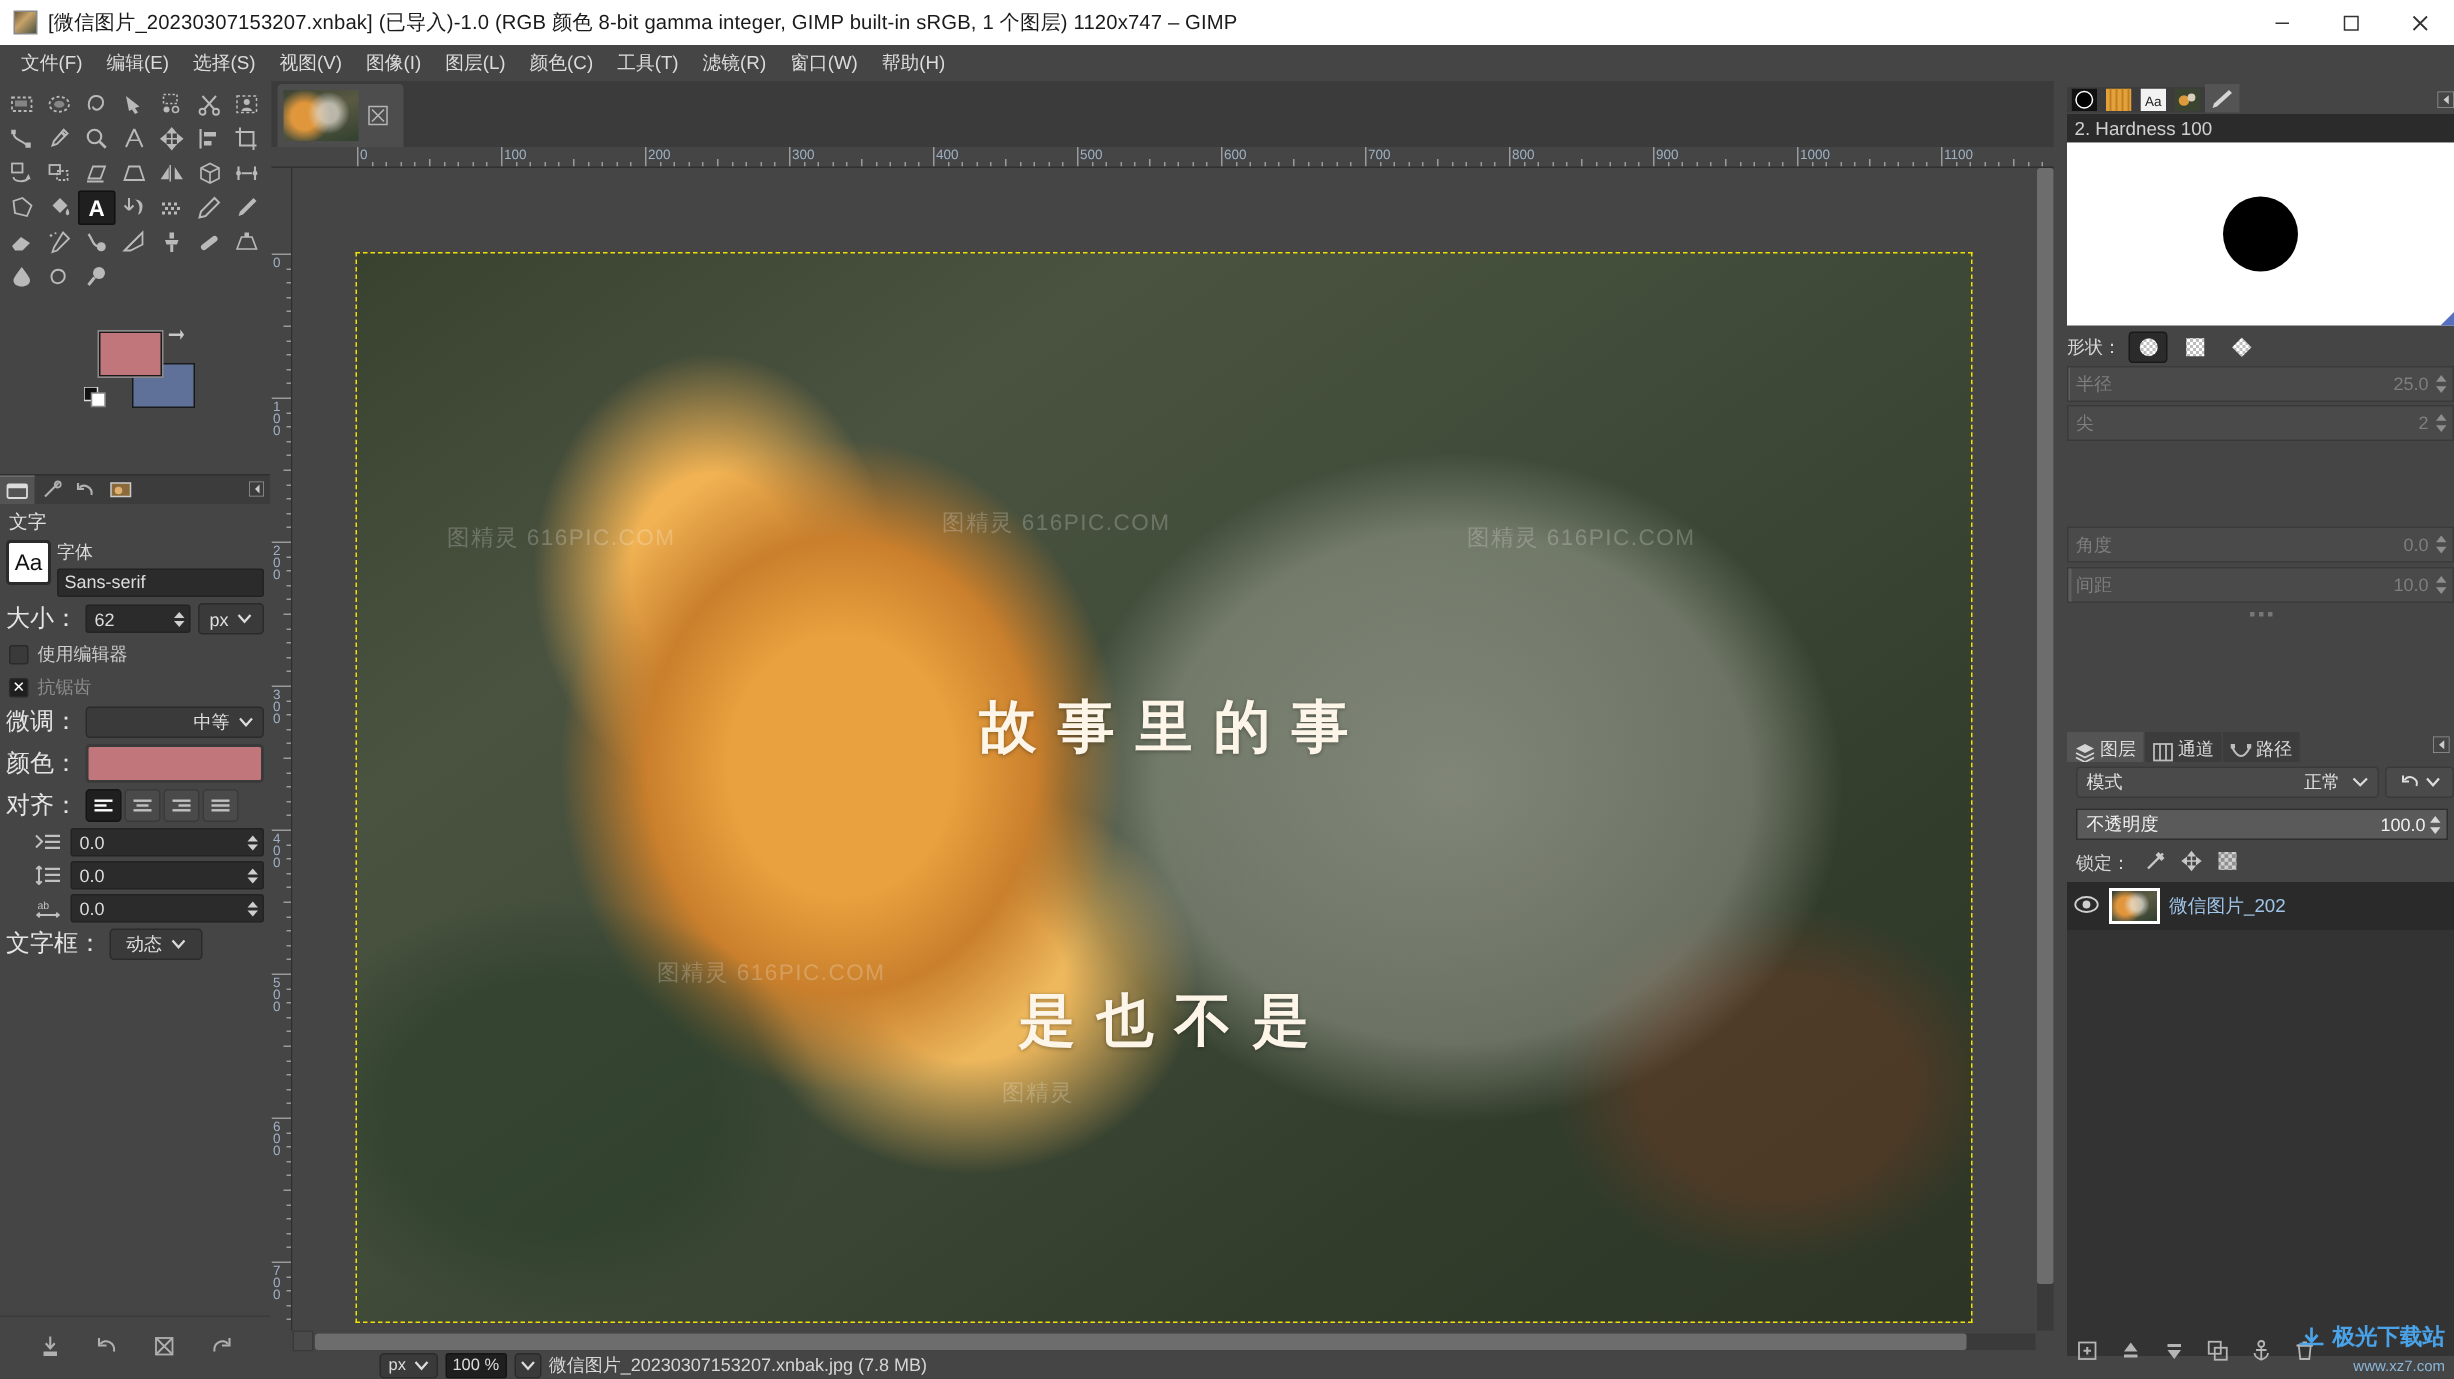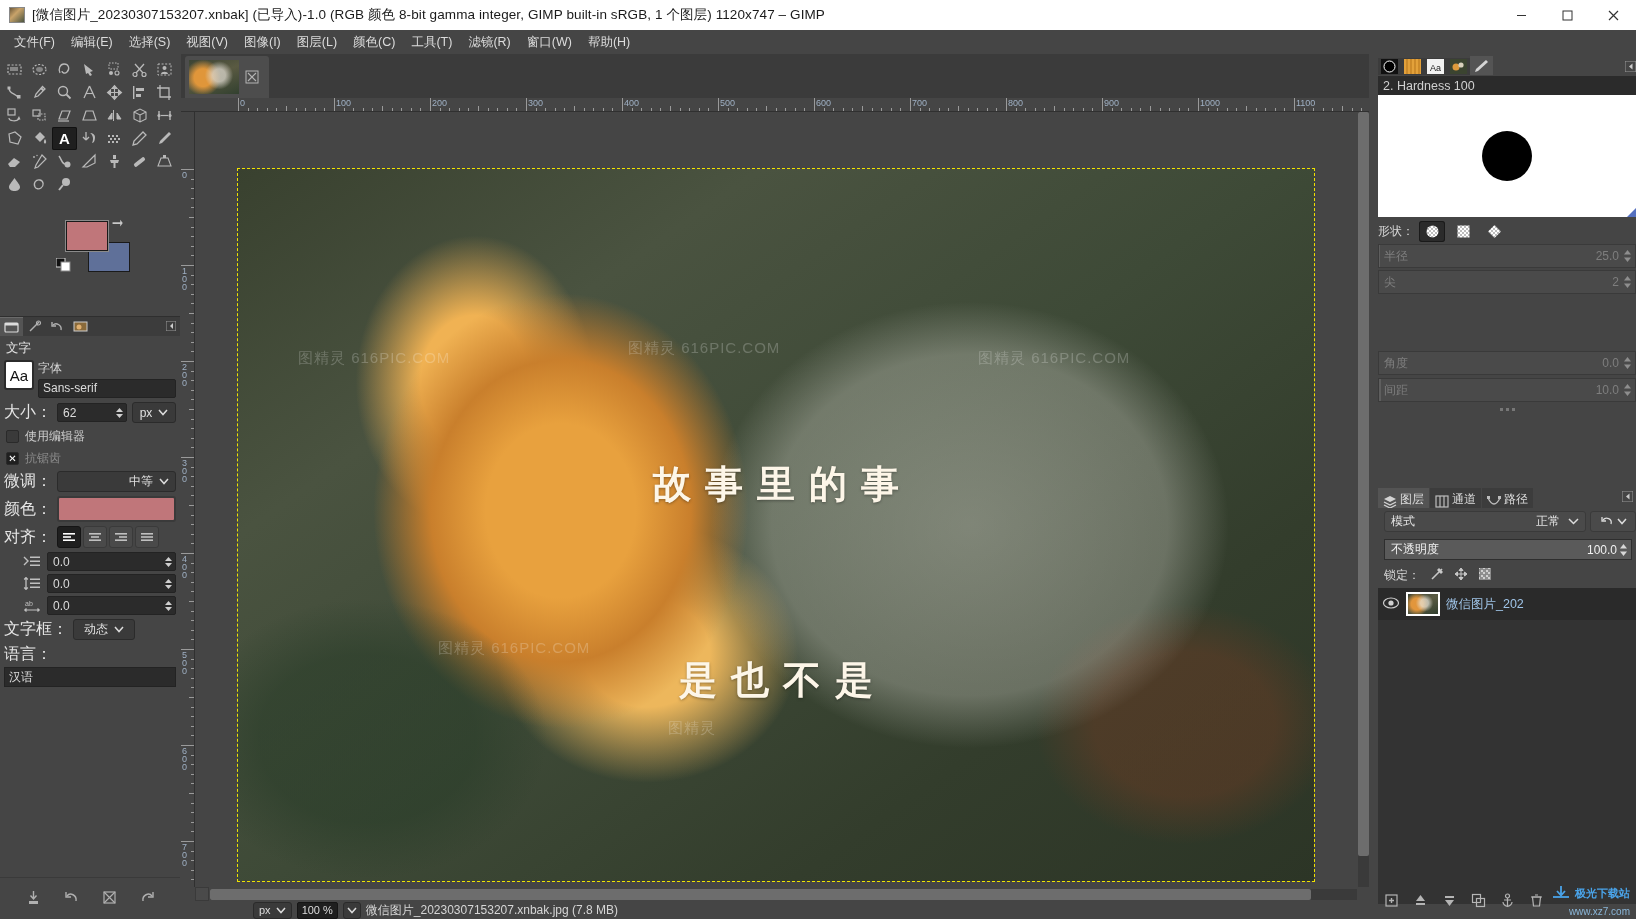--- a/index.html
+++ b/index.html
@@ -339,21 +339,21 @@
       radial-gradient(circle at 30% 50%, #e2963c 0 25%, rgba(226,150,60,0) 50%),
       linear-gradient(155deg,#3c4434 0%,#5c5c44 45%,#313f2e 100%);
   }
   .layer-name { color:#9fc4e8; font-size:12.5px; white-space:nowrap; overflow:hidden; }
   .rd-bottom {
     position:absolute; left:8px; bottom:6px; width:258px; height:22px;
     display:flex; align-items:center; gap:14px; padding-left:6px;
   }
   .wm-logo {
     position:absolute; right:6px; bottom:18px; display:flex; align-items:center; gap:4px;
-    color:#4aa3e8; font-size:11px; font-weight:700;
+    color:#4aa3e8; font-size:15px; font-weight:700;
   }
   .wm-sub { position:absolute; right:6px; bottom:2px; color:#8ab6d8; font-size:10px; }
 </style>
 </head>
 <body>
 
 <div class="app">
 
   <div class="titlebar">
     <div class="tb-icon"></div>
@@ -844,24 +844,20 @@
       <div class="row">
         <div class="row-lbl">文字框：</div>
         <div class="combo" style="width:62px">
           <span>动态</span>
           <svg width="10" height="7" viewBox="0 0 10 7">
               <path d="M1,1 L5,5.5 L9,1" fill="none" stroke="#dcdcdc" stroke-width="1.5"></path>
             </svg>
         </div>
       </div>
 
-      <div style="margin-top:4px">
-        <div class="row-lbl">语言：</div>
-        <div class="lang-entry">汉语</div>
-      </div>
     </div>
 
     <div class="left-bottom">
       <span>
         <svg width="15" height="15" viewBox="0 0 15 15">
             <path d="M7.5,1 L7.5,8 M4.5,5.5 L7.5,9 L10.5,5.5" fill="none" stroke="#b0b0b0" stroke-width="1.4"></path>
             <rect x="3" y="11" width="9" height="3" fill="#b0b0b0"></rect>
           </svg>
       </span>
       <span>

